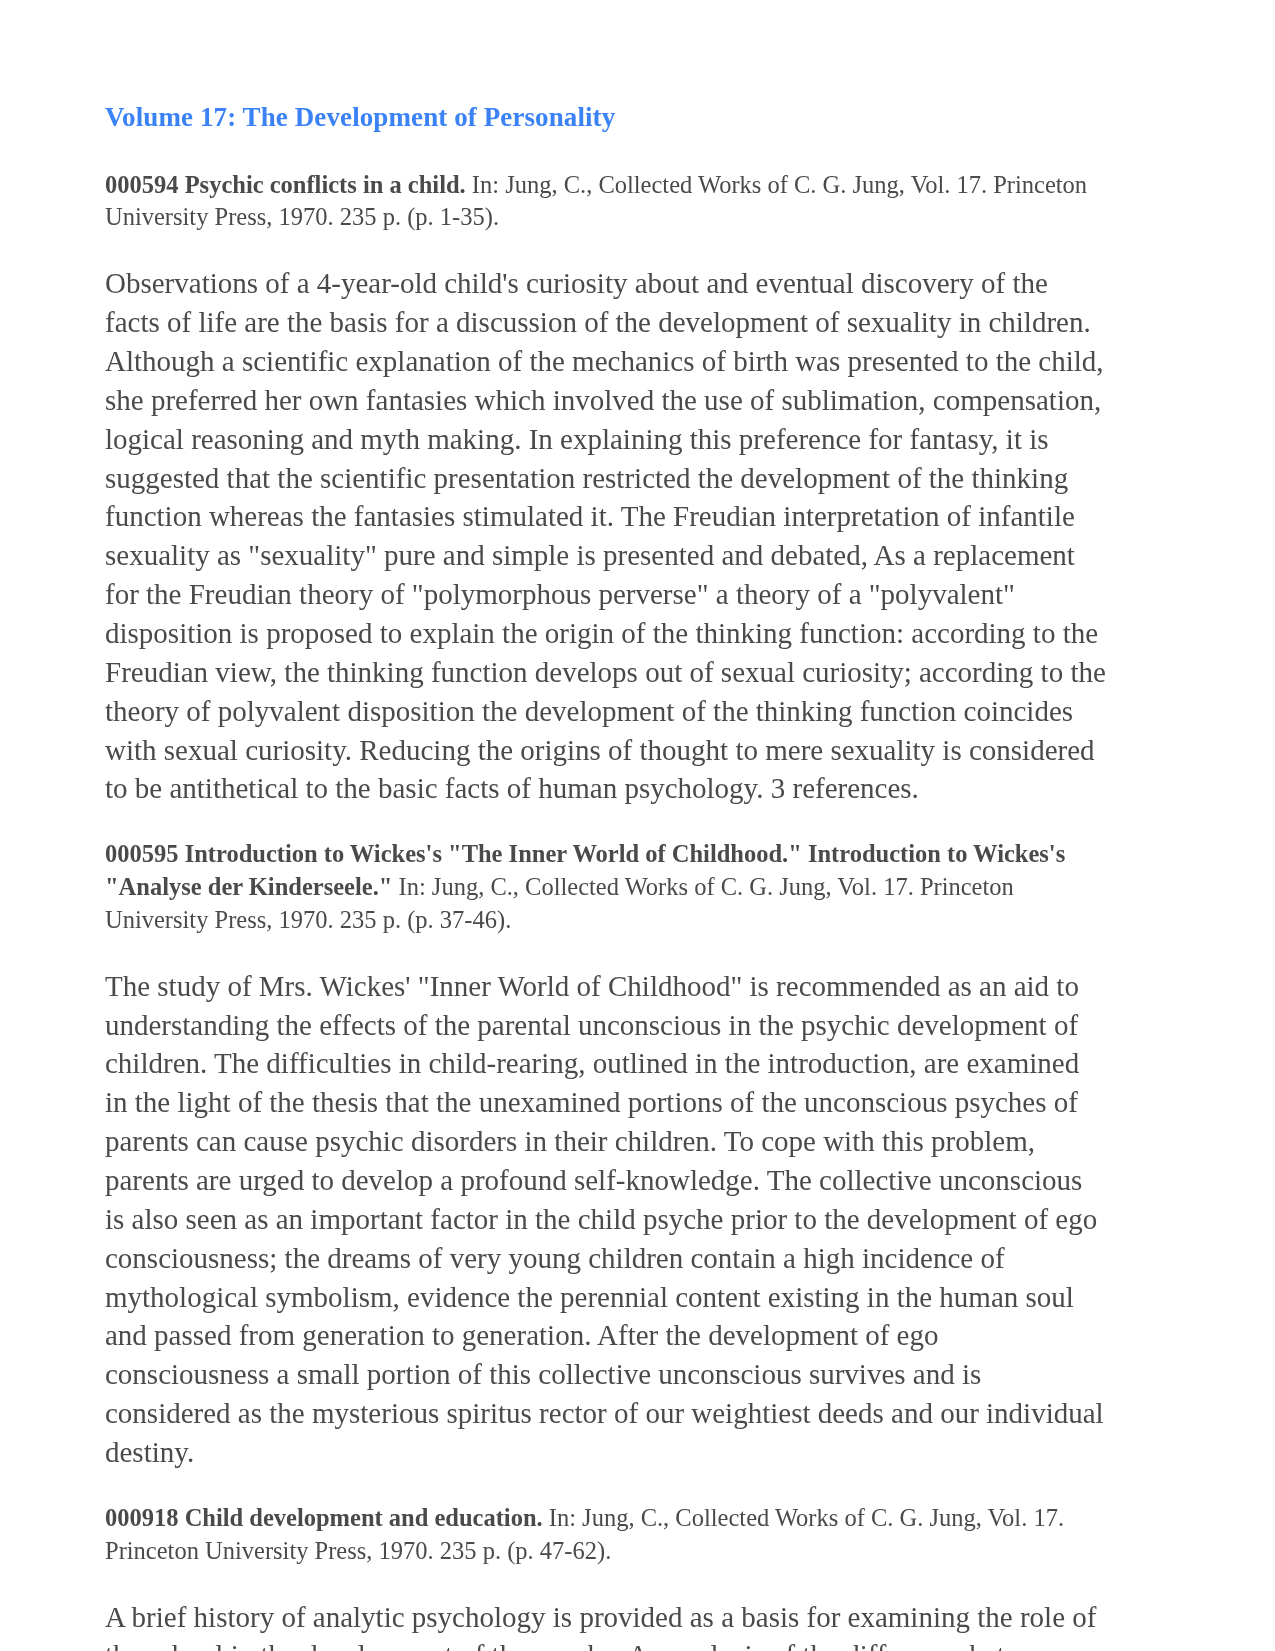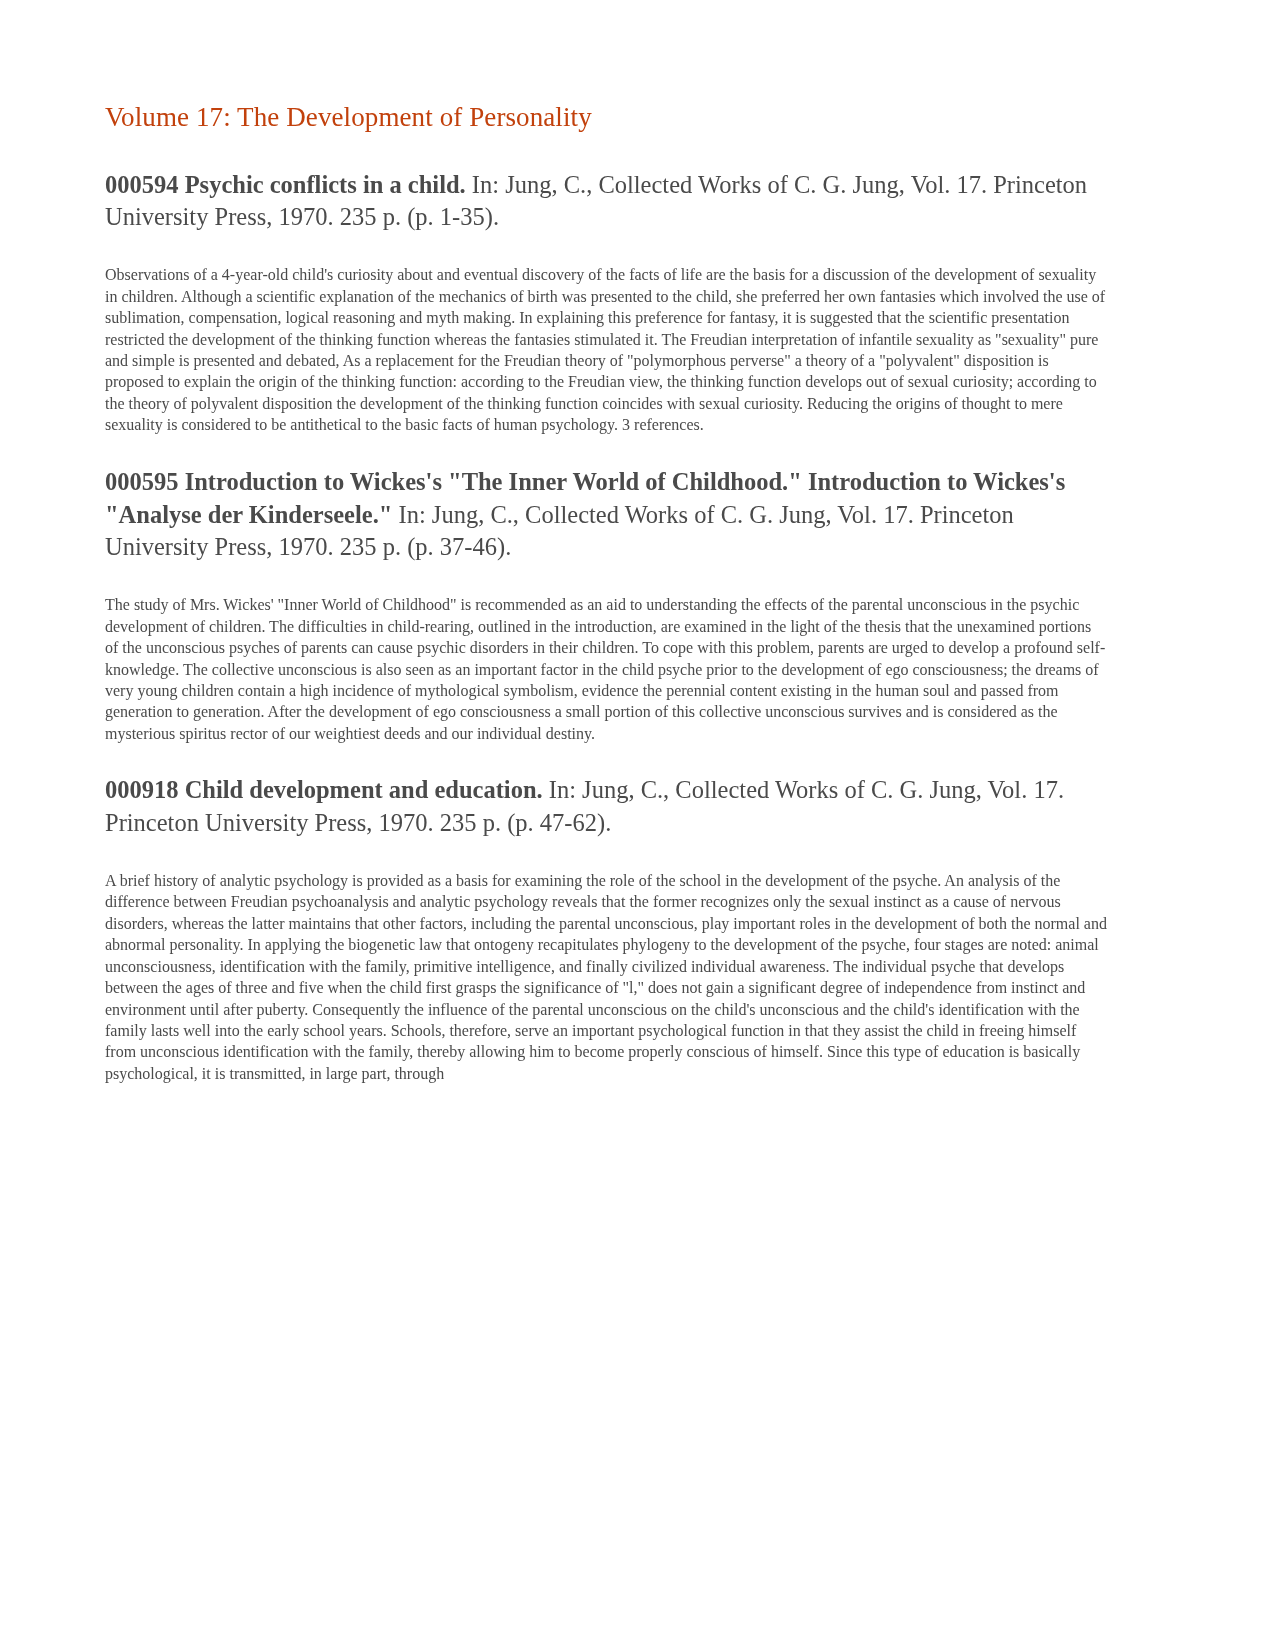--- a/index.html
+++ b/index.html
@@ -23,41 +23,41 @@
     overflow: hidden;
   }
   .content {
     position: absolute;
     left: 105px;
     top: 100px;
     width: 1002px;
   }
   h1.doc-title {
     font-size: 27px;
-    font-weight: normal;
+    font-weight: bold;
     line-height: 1.28;
     margin: 0 0 34px 0;
     letter-spacing: 0.1px;
-    color: #c2410c;
+    color: #3b82f6;
   }
   .entry {
     margin: 0 0 30px 0;
   }
   .entry-citation {
     font-size: 24.5px;
     line-height: 1.34;
     margin: 0 0 30px 0;
     text-align: left;
   }
   .entry-citation .ref-head {
     font-weight: bold;
     margin-top: 32px;
   }
   .abstract {
-    font-size: 16px;
+    font-size: 29px;
     line-height: 1.34;
     margin: 0 0 30px 0;
     text-align: left;
   }
   .abstract:last-child,
   .entry:last-child .abstract {
     margin-bottom: 0;
   }
 </style>
 </head>

